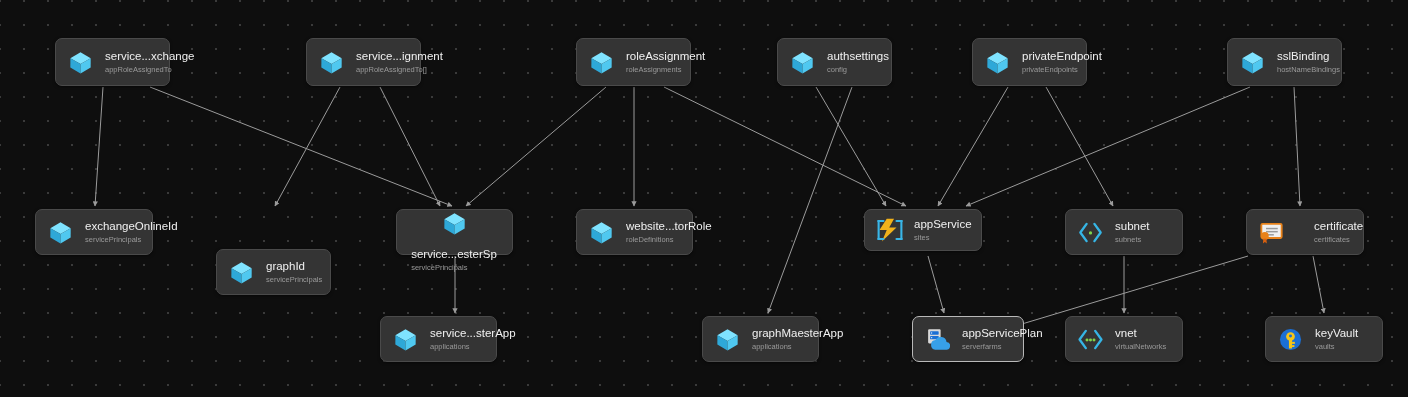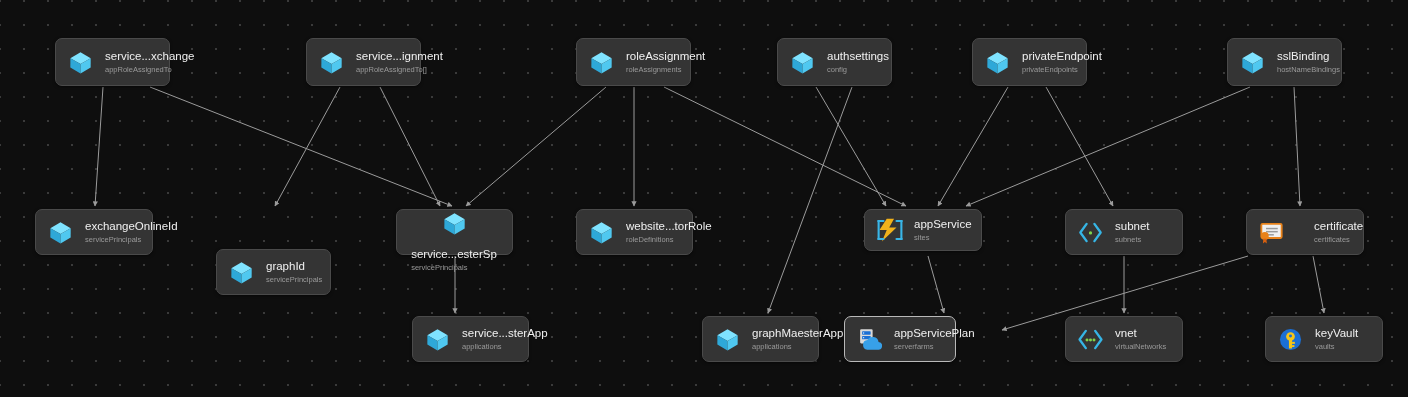--- a/index.html
+++ b/index.html
@@ -265,21 +265,21 @@
       <rect x="9" y="18" width="10" height="1.9" fill="#9a9a9a"></rect>
       <circle cx="7.5" cy="20.5" r="5" fill="#e8821a"></circle>
       <path d="M5.5 24 L5 30 L7.5 28 L10 30 L9.5 24 Z" fill="#d8600f"></path>
     </svg>
         </span>
         <div class="node-text">
           <div class="node-title">certificate</div>
           <div class="node-sub">certificates</div>
         </div>
       </div>
-      <div class="node" style="left: 412px; top: 316px; width: 117px; height: 46px; background: rgb(52, 52, 52); border-color: rgb(74, 74, 74);">
+      <div class="node" style="left: 380px; top: 316px; width: 117px; height: 46px; background: rgb(52, 52, 52); border-color: rgb(74, 74, 74);">
         <span class="node-icon">
           <svg viewBox="0 0 32 32" width="25" height="25">
       <polygon points="16,3 29,10.5 16,18 3,10.5" fill="#7fe3ff"></polygon>
       <polygon points="3,10.5 16,18 16,30 3,22.5" fill="#2ea8d8"></polygon>
       <polygon points="29,10.5 16,18 16,30 29,22.5" fill="#4fc8f0"></polygon>
     </svg>
         </span>
         <div class="node-text">
           <div class="node-title">service...sterApp</div>
           <div class="node-sub">applications</div>
@@ -291,21 +291,21 @@
       <polygon points="16,3 29,10.5 16,18 3,10.5" fill="#7fe3ff"></polygon>
       <polygon points="3,10.5 16,18 16,30 3,22.5" fill="#2ea8d8"></polygon>
       <polygon points="29,10.5 16,18 16,30 29,22.5" fill="#4fc8f0"></polygon>
     </svg>
         </span>
         <div class="node-text">
           <div class="node-title">graphMaesterApp</div>
           <div class="node-sub">applications</div>
         </div>
       </div>
-      <div class="node selected" style="left: 844px; top: 316px; width: 112px; height: 46px; background: rgb(52, 52, 52); border-color: rgb(185, 185, 185);">
+      <div class="node selected" style="left: 912px; top: 316px; width: 112px; height: 46px; background: rgb(52, 52, 52); border-color: rgb(185, 185, 185);">
         <span class="node-icon">
           <svg viewBox="0 0 32 32" width="25" height="25">
       <rect x="4" y="3" width="16" height="18" rx="1.4" fill="#d9d9d9"></rect>
       <rect x="6.5" y="5.5" width="11" height="4.3" rx="0.8" fill="#1b6fd4"></rect>
       <rect x="6.5" y="11.5" width="11" height="4.3" rx="0.8" fill="#1b6fd4"></rect>
       <circle cx="8.4" cy="7.6" r="0.95" fill="#cfe6ff"></circle>
       <circle cx="8.4" cy="13.6" r="0.95" fill="#cfe6ff"></circle>
       <path d="M13 29 a6.2 6.2 0 0 1 0.4 -12.3 a7.6 7.6 0 0 1 14.2 2.4 a4.9 4.9 0 0 1 -0.9 9.9 Z" fill="#37a0e8"></path>
     </svg>
         </span>

